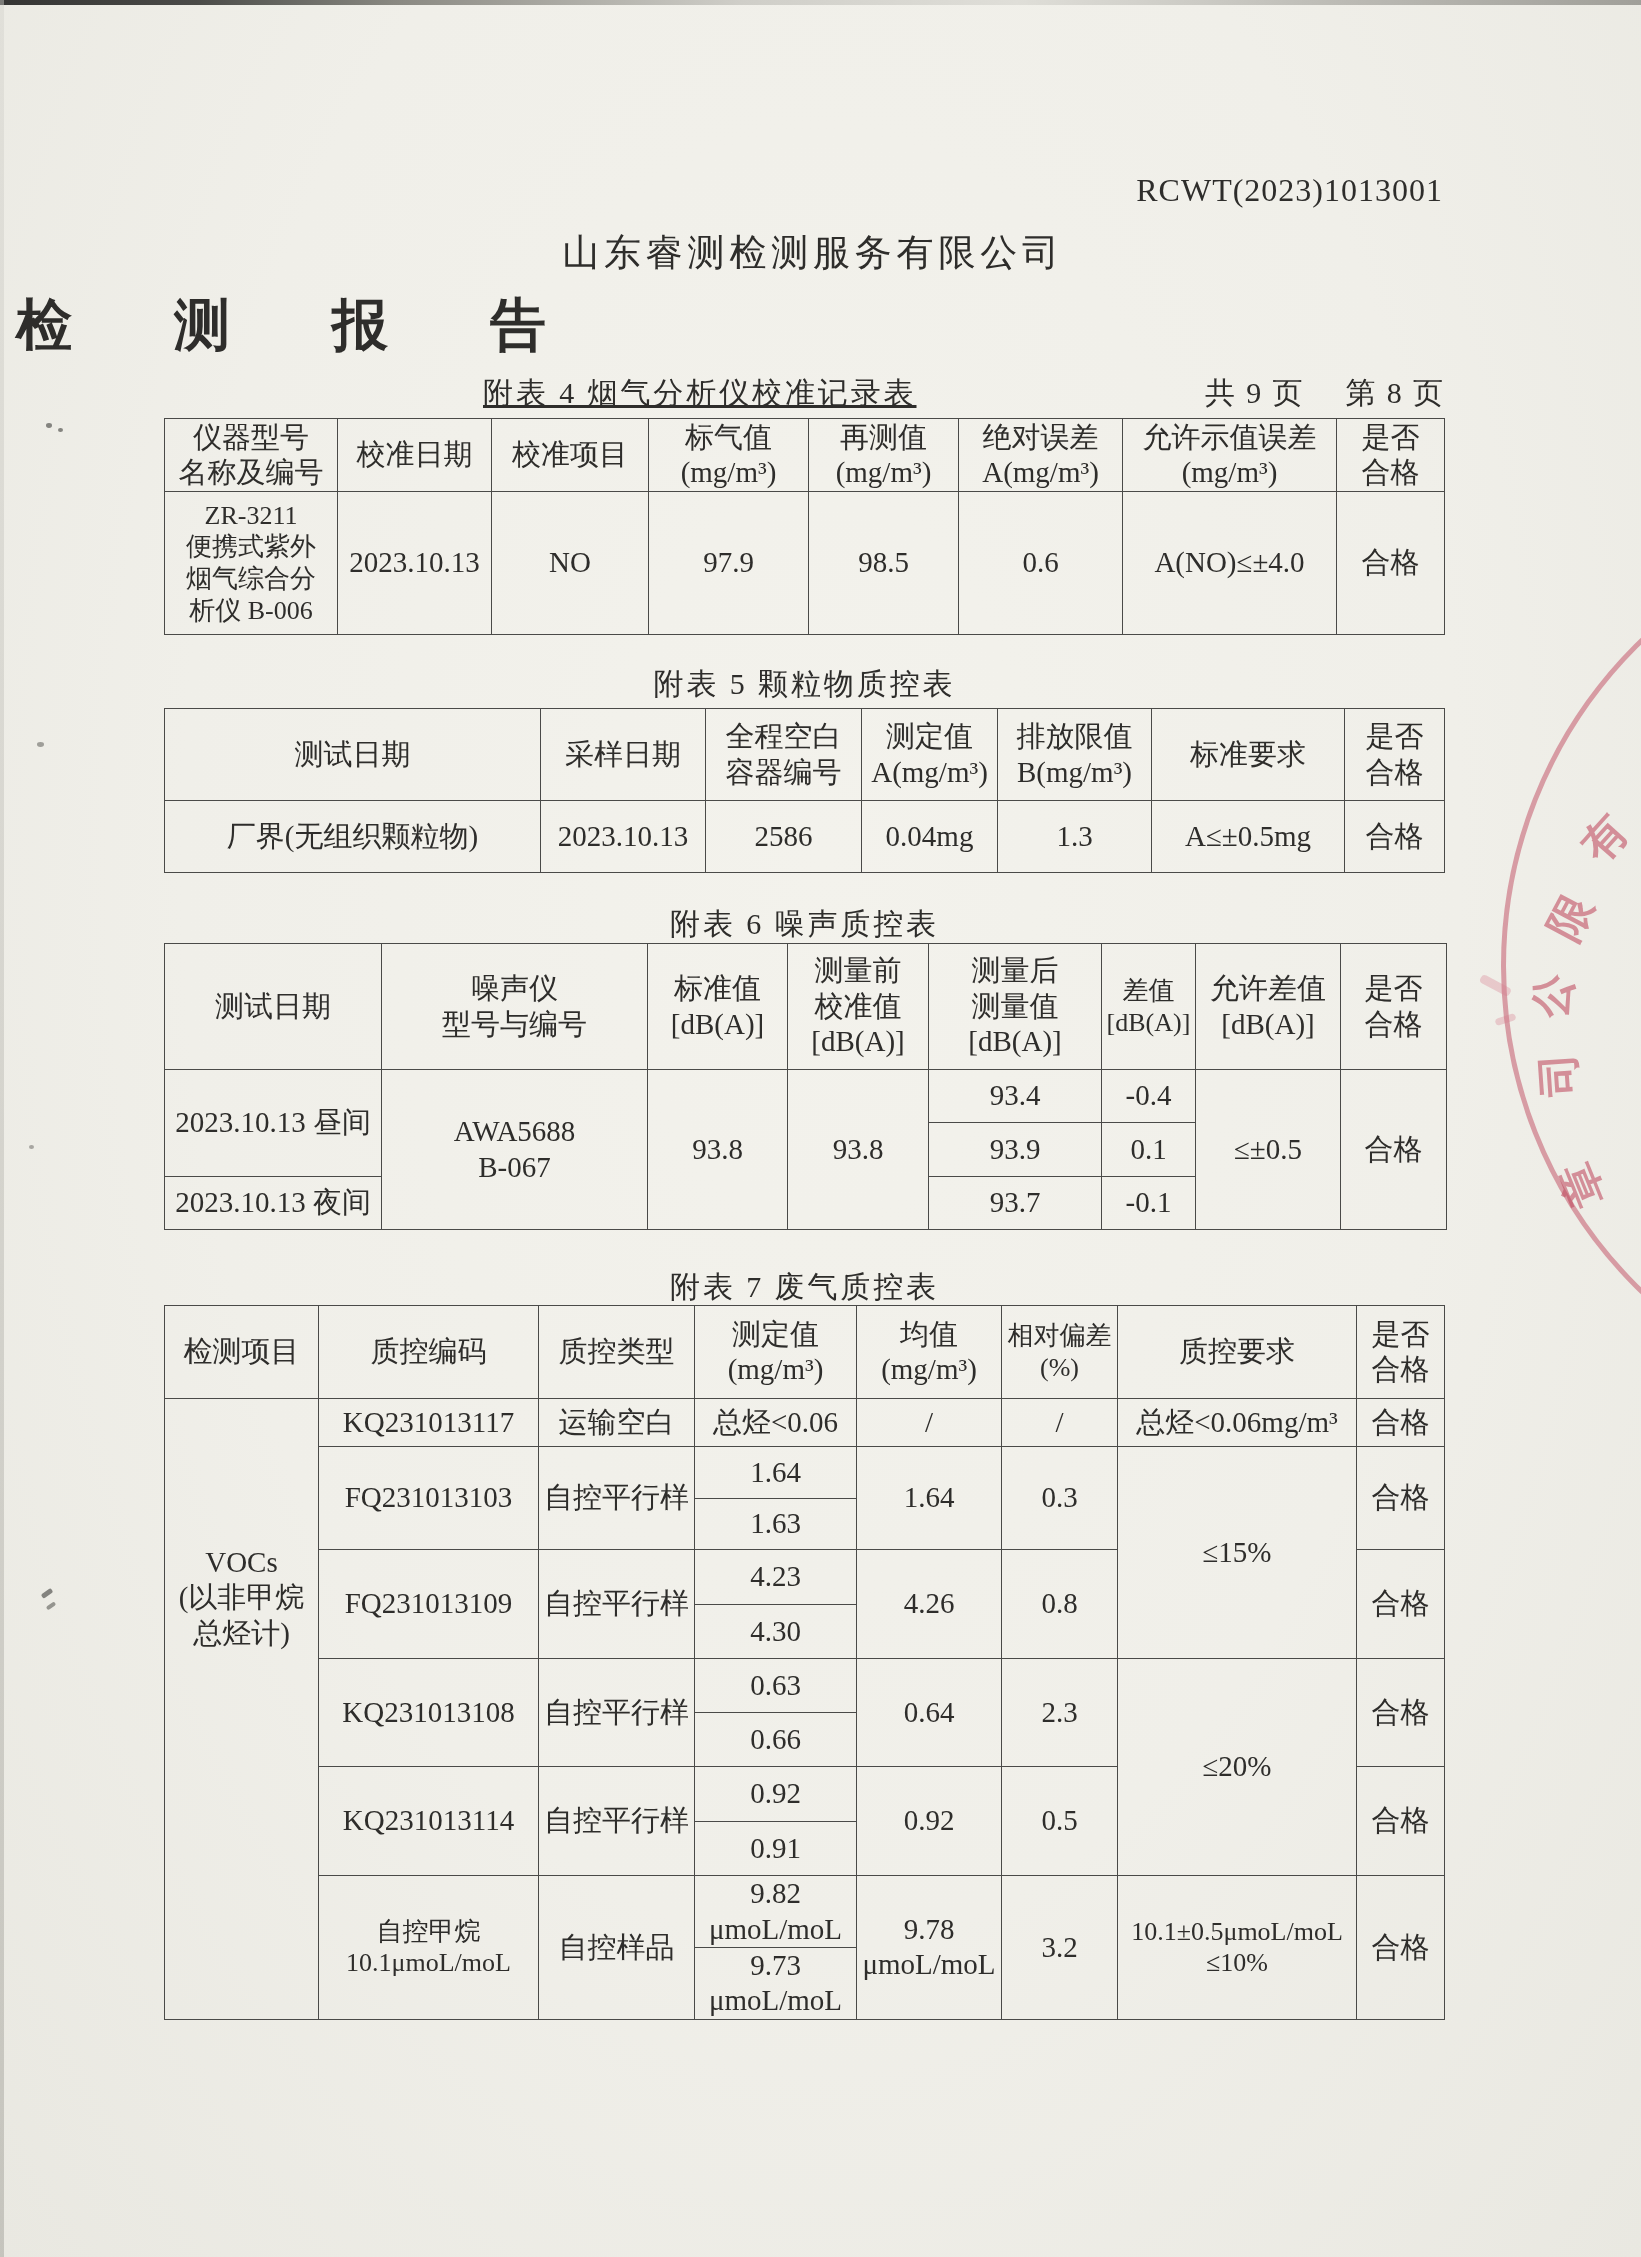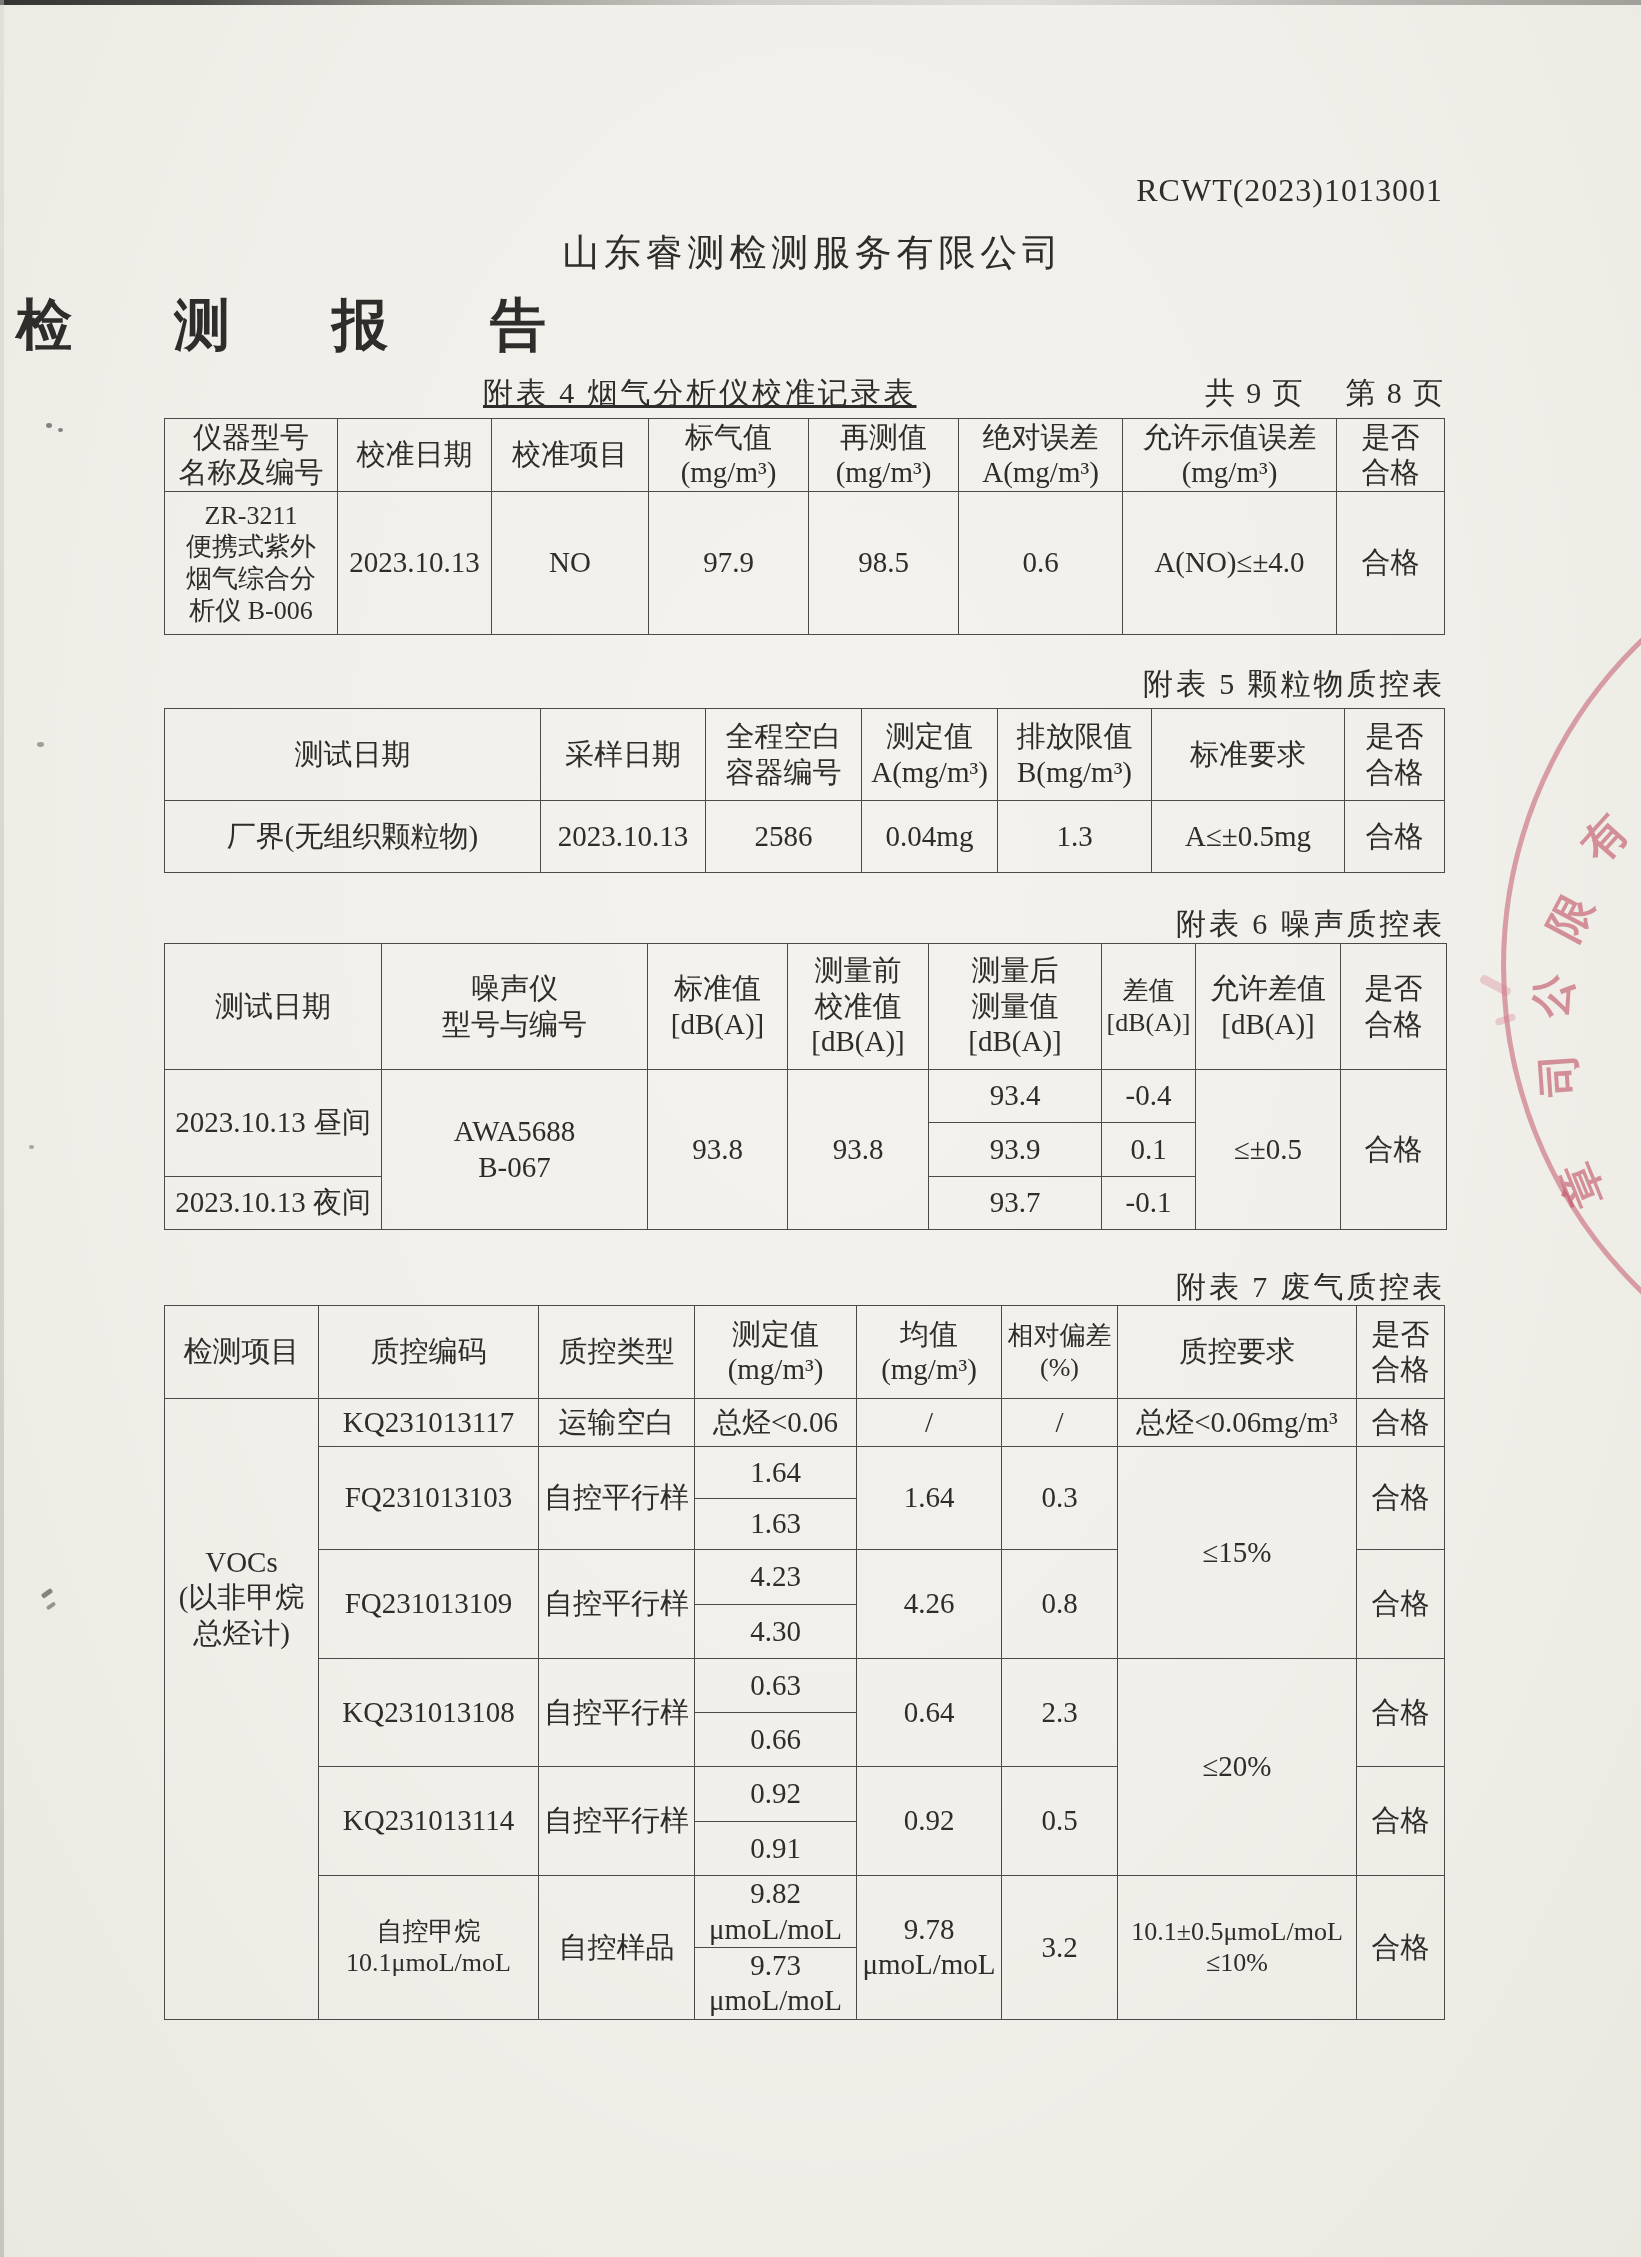--- a/index.html
+++ b/index.html
@@ -22,21 +22,21 @@
     position:absolute; top:0; left:0; bottom:0; width:3.9px; opacity:.45;
     background:linear-gradient(#d3d2cc, #9a9992);
   }
 
   .report-no { position:absolute; top:172px; right:198px; font-size:32px; letter-spacing:1px;text-align:center; }
   .company   { position:absolute; top:228px; left:0; width:1626px; text-align:center; font-size:37px; letter-spacing:4.8px; }
   .title     { position:absolute; top:288px; left:0; width:1603px; text-align:left;
                font-size:56px; font-weight:bold; letter-spacing:44px;margin-left:16px; }
   .cap4      { position:absolute; top:373px; left:483px; font-size:30px; letter-spacing:2.9px;text-decoration:underline; }
   .pages     { position:absolute; top:373px; right:196px; font-size:30px; display:flex; gap:41px; letter-spacing:1.9px; }
-  .caption   { position:absolute; left:164px; width:1281px; text-align:right; font-size:30px; letter-spacing:2.9px; }
+  .caption   { position:absolute; left:164px; width:1281px; text-align:center; font-size:30px; letter-spacing:2.9px; }
 
   table.tbl { position:absolute; left:164px; border-collapse:collapse; table-layout:fixed; }
   td,th {
     border:1.9px solid #4a4a48; text-align:center; vertical-align:middle;
     font-weight:normal; font-size:29px; line-height:1.22;
     white-space:pre-line; padding:0 2.9px; overflow:hidden;
   }
   .fs27 { font-size:26px; }
   .item-cell { padding-bottom:222px; }
 

